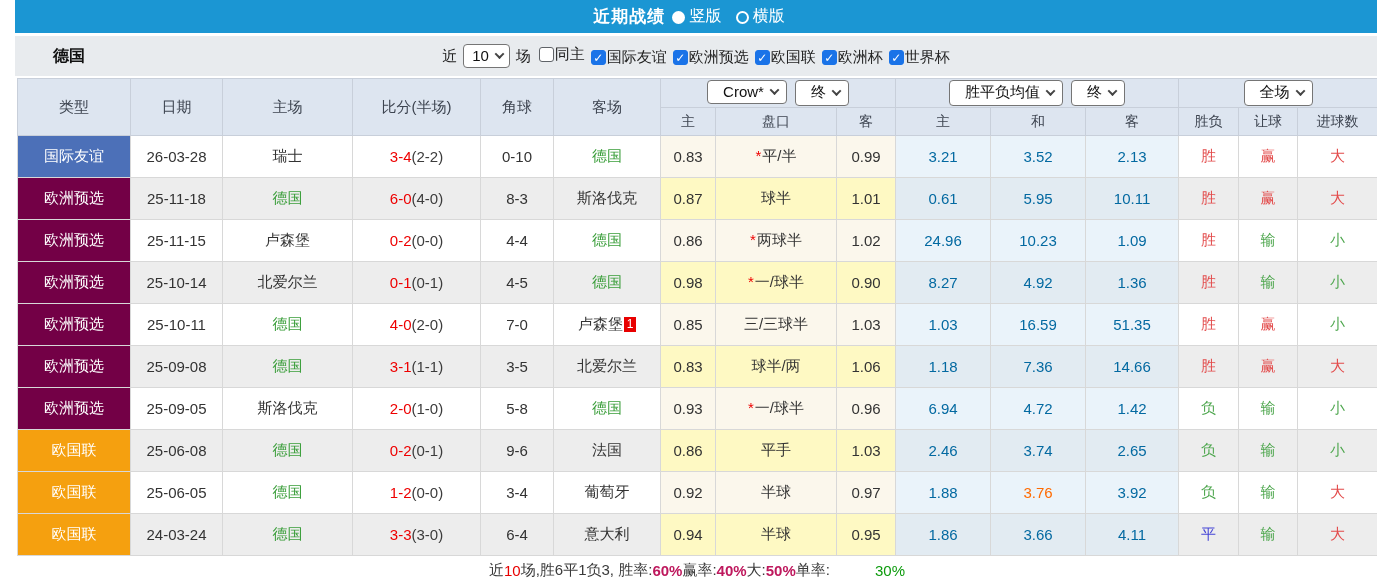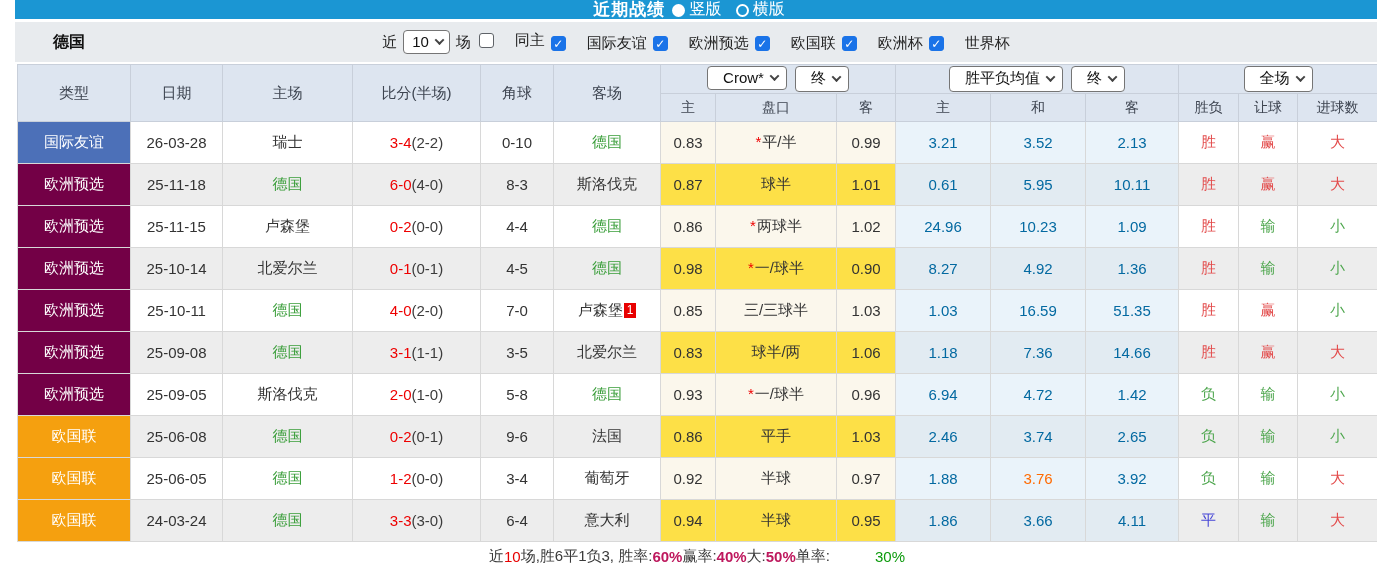--- a/index.html
+++ b/index.html
@@ -4,21 +4,21 @@
 <style>
   * { margin:0; padding:0; box-sizing:border-box; }
   html,body { background:#ffffff; }
   body {
     width:1377px; height:583px; overflow:hidden;
     font-family:"Liberation Sans","DejaVu Sans",sans-serif;
     font-size:15px; color:#333;
   }
   
   .topbar {
-    margin-left:15px; height:19px; background:#1b96d3;
+    margin-left:15px; height:33px; background:#1b96d3;
     display:flex; align-items:center; justify-content:center; gap:7px;
     color:#ffffff;
   }
   .topbar .title { font-weight:bold; font-size:17px; letter-spacing:1px; }
   .radio { display:inline-block; width:13px; height:13px; border-radius:50%; vertical-align:middle; cursor:pointer; }
   .radio.on  { background:#ffffff; }
   .radio.off { background:transparent; border:2.5px solid #ffffff; }
   .radio-label { font-size:16px; color:#ffffff; cursor:pointer; margin-right:14px; }
   
   .filterbar {
@@ -35,35 +35,35 @@
   .chev { display:inline-block; width:7px; height:7px;
     border-right:2px solid #444; border-bottom:2px solid #444;
     transform:rotate(45deg) translate(-1px,-1px); }
   .cb {
     display:inline-block; width:15px; height:15px; border-radius:3px;
     background:#ffffff; border:1.5px solid #5f6368; vertical-align:-2px;
     text-align:center; line-height:14px; font-size:12px; font-weight:bold; color:#fff;
     cursor:pointer; margin:0 1px 0 6px;
   }
   .cb.on { background:#1a73e8; border-color:#1a73e8; }
-  .cb-label { cursor:pointer; color:#222;padding-left:20px; }
+  .cb-label { cursor:pointer; color:#222; }
   label[data-name="filter-checkbox"] { display:inline-flex; align-items:center; }
   .near-select { margin:0 4px; padding:2px 6px 3px 8px; }
   
   table { border-collapse:collapse; table-layout:fixed; width:1360px; margin-left:17px; }
   th { background:#dde5f0; border:1px solid #c8cfda; font-weight:normal; color:#3d4450; font-size:15px; text-align:center; }
   thead tr.h1 th { height:29px; }
   thead tr.h2 th { height:28px; font-size:14px; }
   th.sel-cell { padding:1px 0; }
   th .select { margin:0 4px; }
   td { border:1px solid #d8d8d8; height:42px; text-align:center; font-size:15px; color:#333; padding:0; }
   tr.odd td { background:#ffffff; }
   tr.even td { background:#ededed; }
   tr.odd td.ah { background:#fbf7ec; }
-  tr.even td.ah { background:#fde047; }
+  tr.even td.ah { background:#fef9c3; }
   tr.odd td.mean { background:#eaf3fa; }
   tr.even td.mean { background:#e2ebf2; }
   td.type-cell { color:#ffffff; font-size:15px; }
   .t-friendly { background:#4c70b8 !important; }
   .t-qualifier { background:#730046 !important; }
   .t-nations { background:#f5a00f !important; }
   .score { color:#ee0000; }
   .half { color:#3c3c3c; }
   .team-green { color:#3a9e3a; }
   .star { color:#ee0000; margin-right:1px; }

